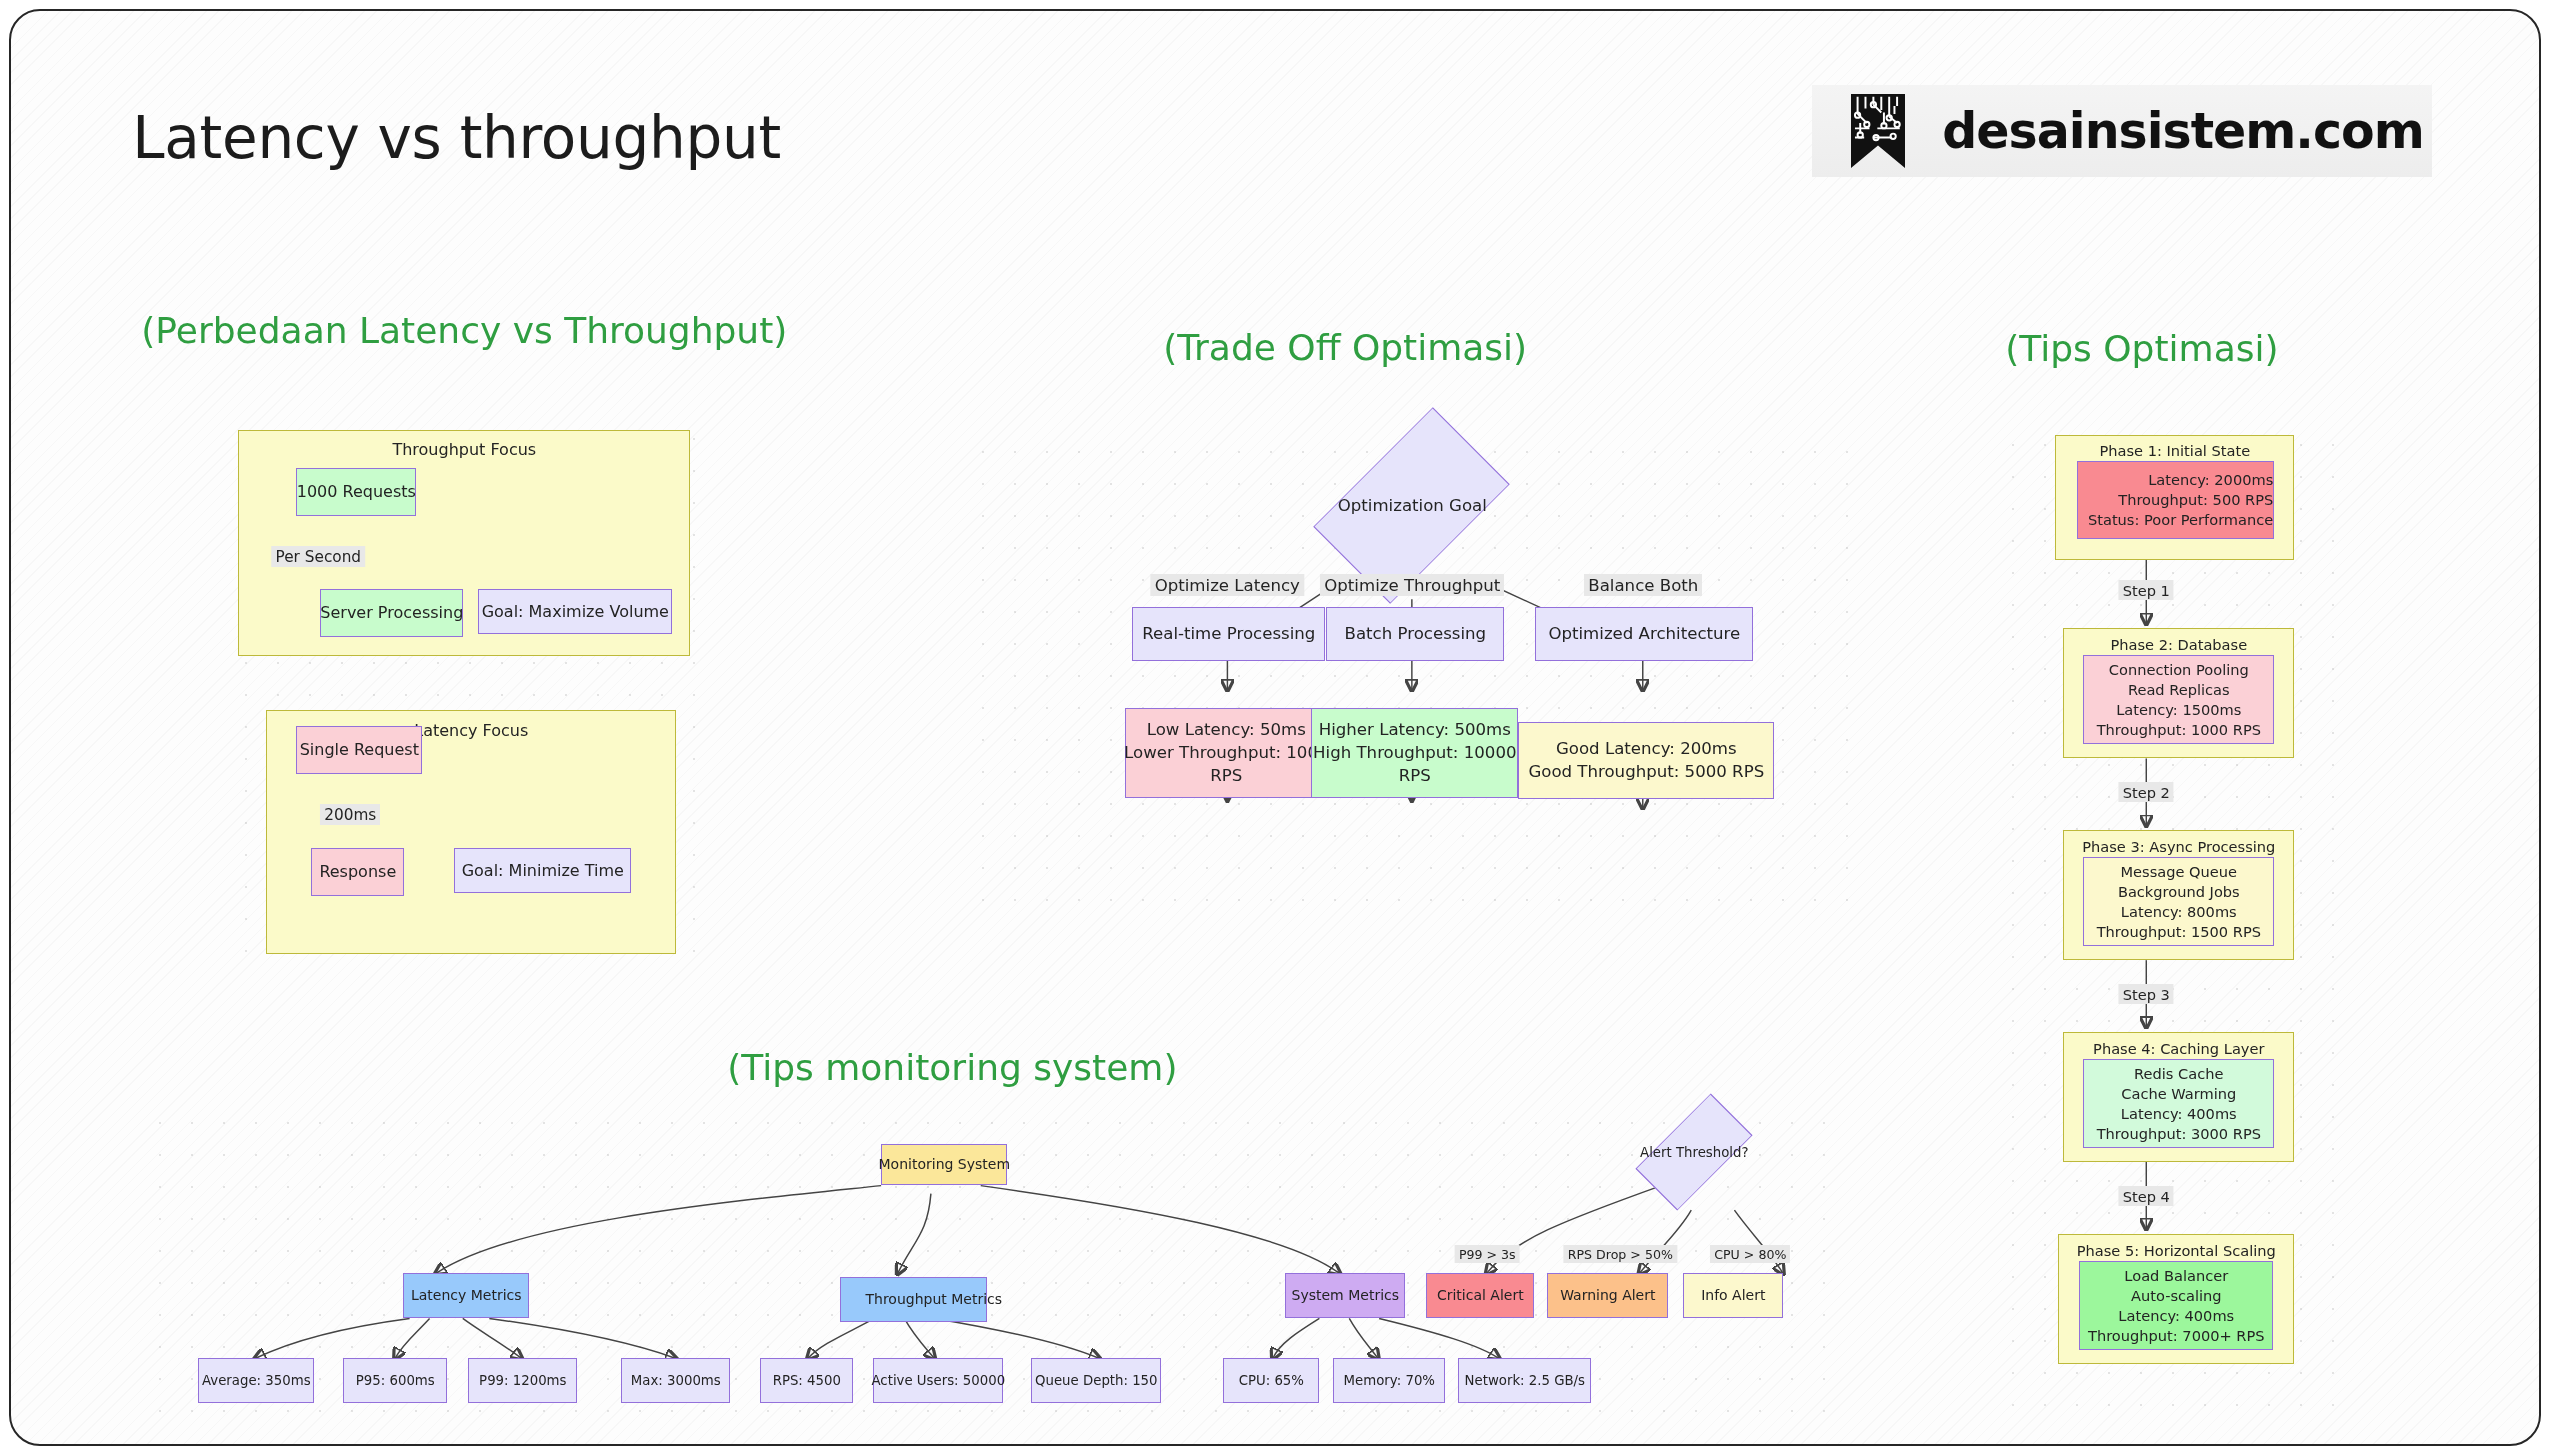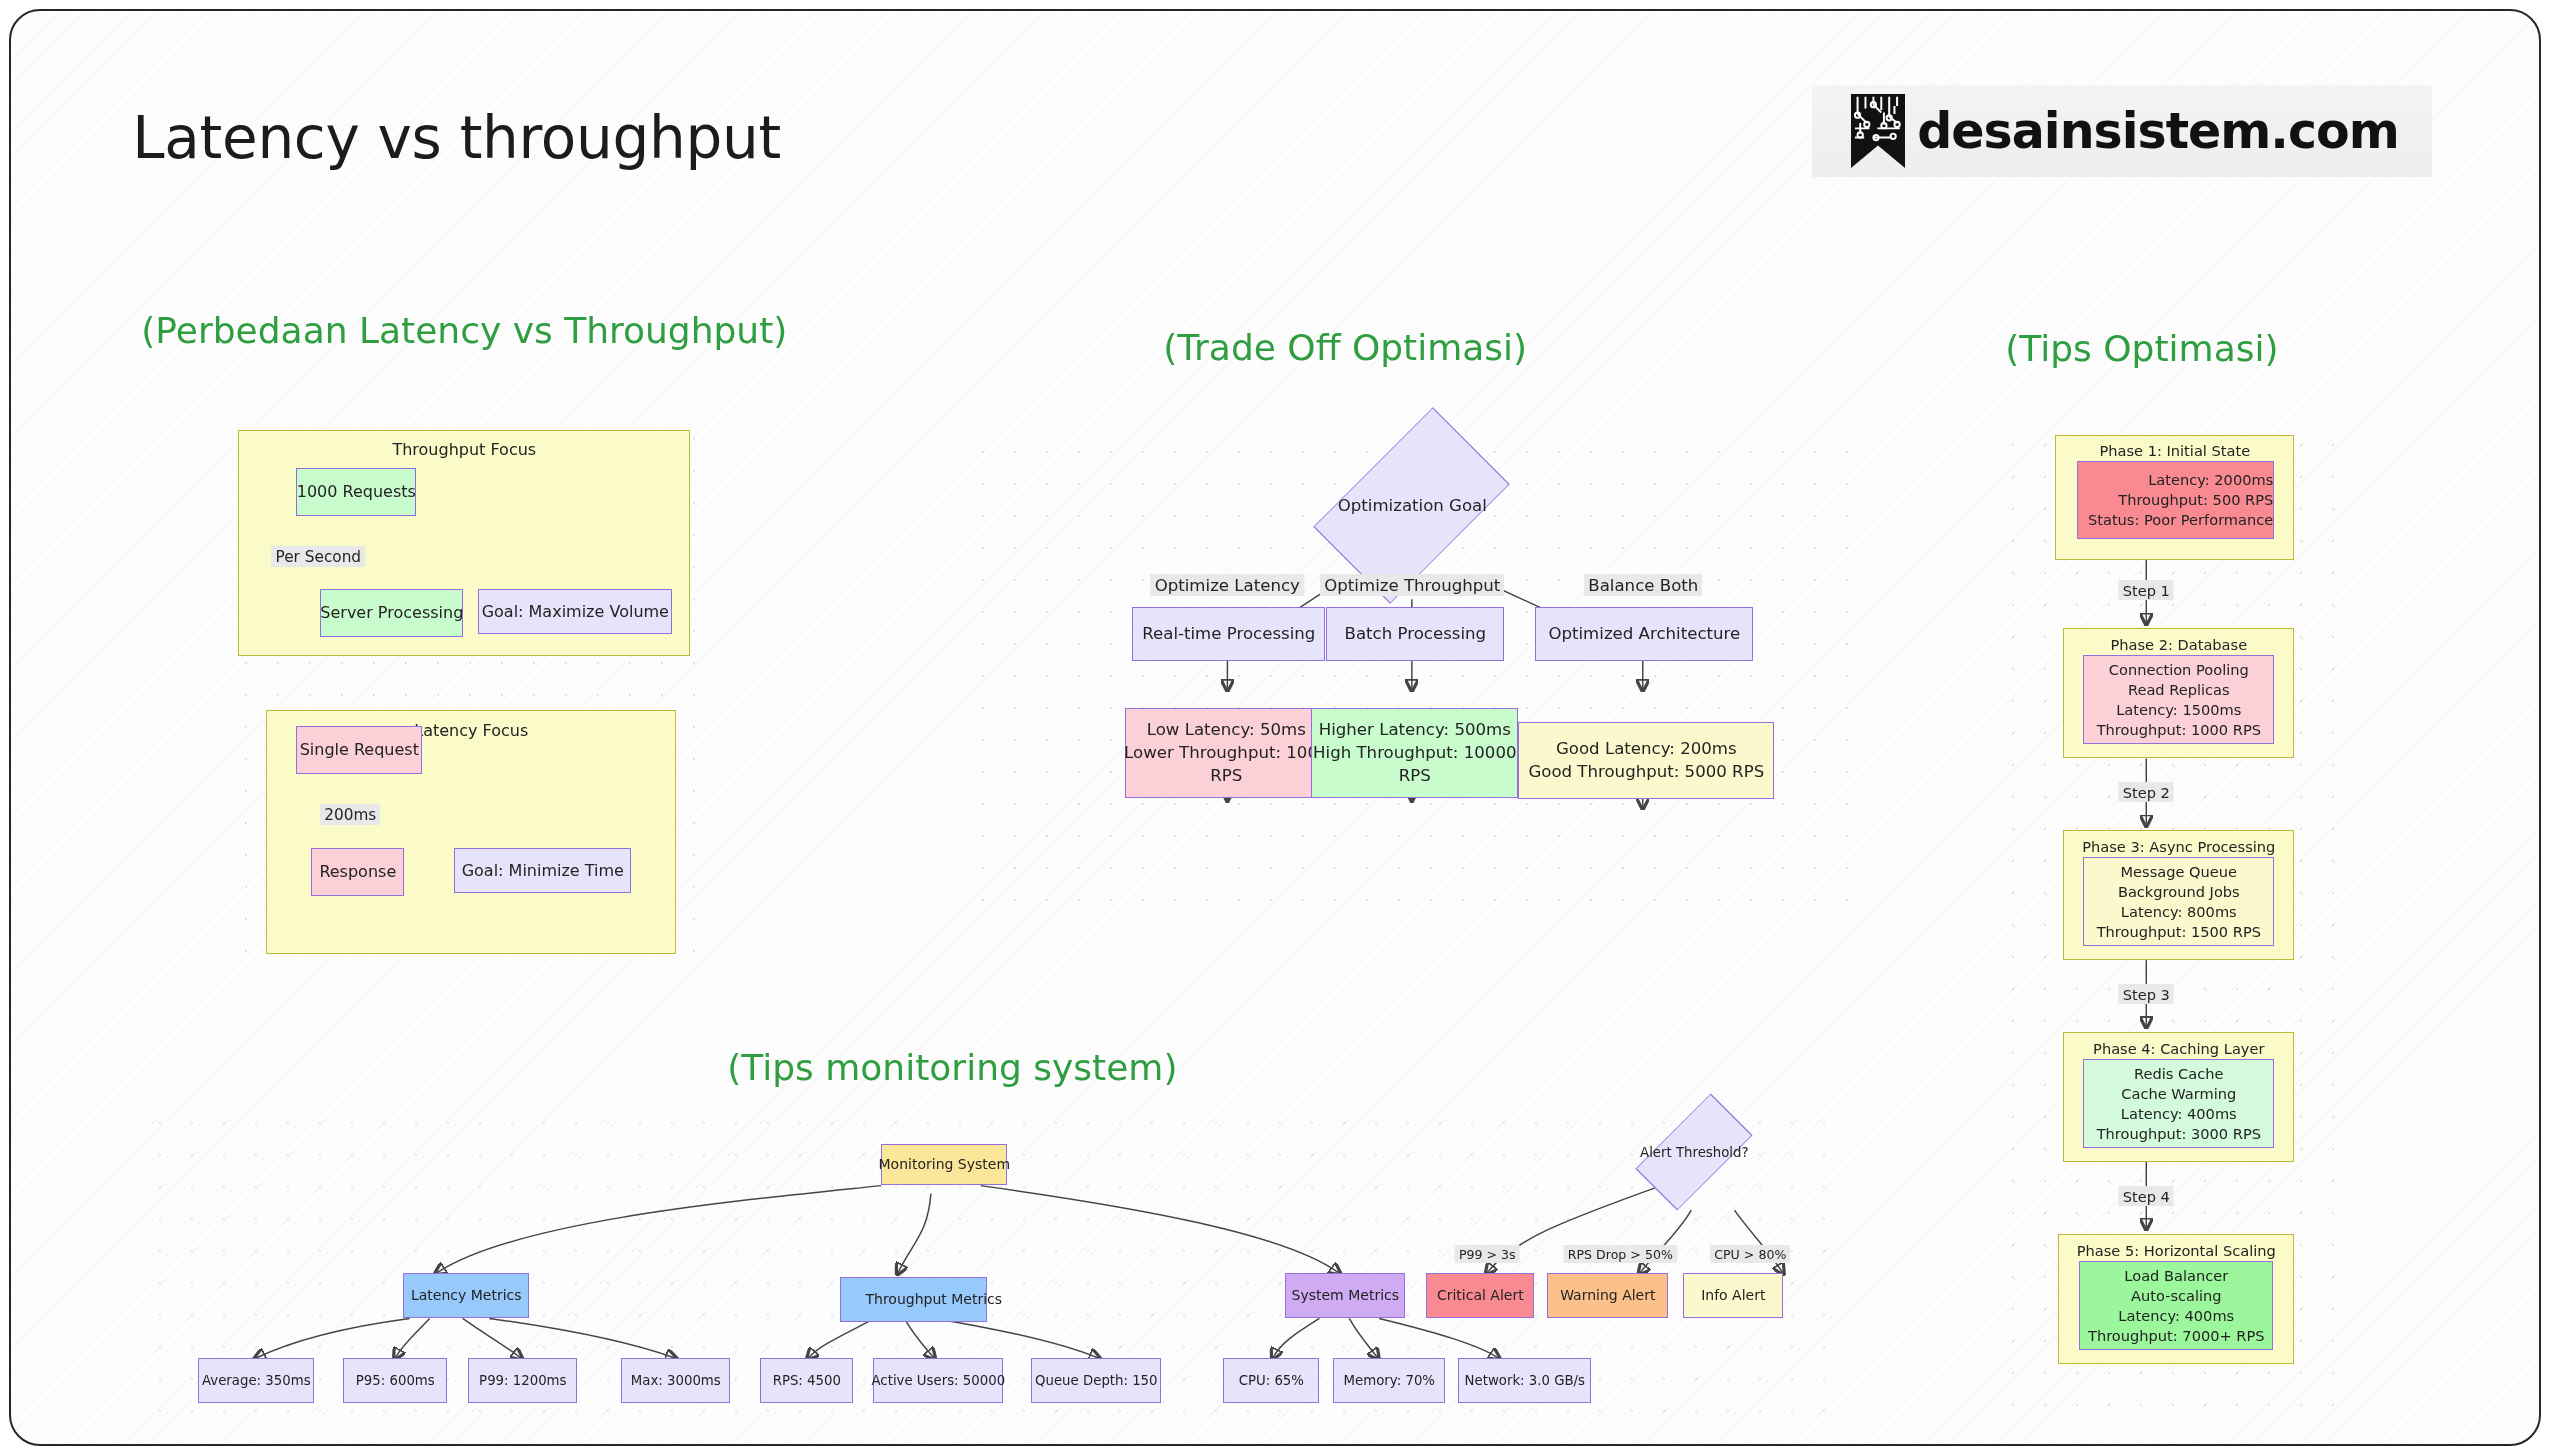--- a/index.html
+++ b/index.html
@@ -27,21 +27,21 @@
   #slide-title {
     position: absolute; left: 121px; top: 93px;
     font-size: 58px; font-weight: 400; color: #1c1c1c;
     letter-spacing: -0.3px; white-space: nowrap;
     font-family: "DejaVu Sans", sans-serif;
   }
   #brand {
     position: absolute; left: 1801px; top: 74px;
     width: 620px; height: 92px;
     background: linear-gradient(180deg,#f4f4f4 0%,#ededed 100%);
-    display: flex; align-items: center; padding-left: 39px; gap: 12px;
+    display: flex; align-items: center; padding-left: 39px; gap: 37px;
   }
   #brand-mark { width: 54px; height: 74px; flex: none; }
   #brand-text {
     font-size: 49px; font-weight: 700; color: #111;
     letter-spacing: -1px; white-space: nowrap;
   }
 
   
   .section-heading {
     position: absolute;
@@ -384,18 +384,18 @@
       <span>Queue Depth: 150</span>
     </div>
 
     <div class="node n-lav" style="left:1079px; top:251px; width:96px; height:45px; font-size:13.3px;">
       <span>CPU: 65%</span>
     </div>
     <div class="node n-lav" style="left:1189px; top:251px; width:112px; height:45px; font-size:13.3px;">
       <span>Memory: 70%</span>
     </div>
     <div class="node n-lav" style="left:1314px; top:251px; width:133px; height:45px; font-size:13.3px;">
-      <span>Network: 3.0 GB/s</span>
+      <span>Network: 2.5 GB/s</span>
     </div>
   </div>
 
 </div>
 
 
 </body></html>

